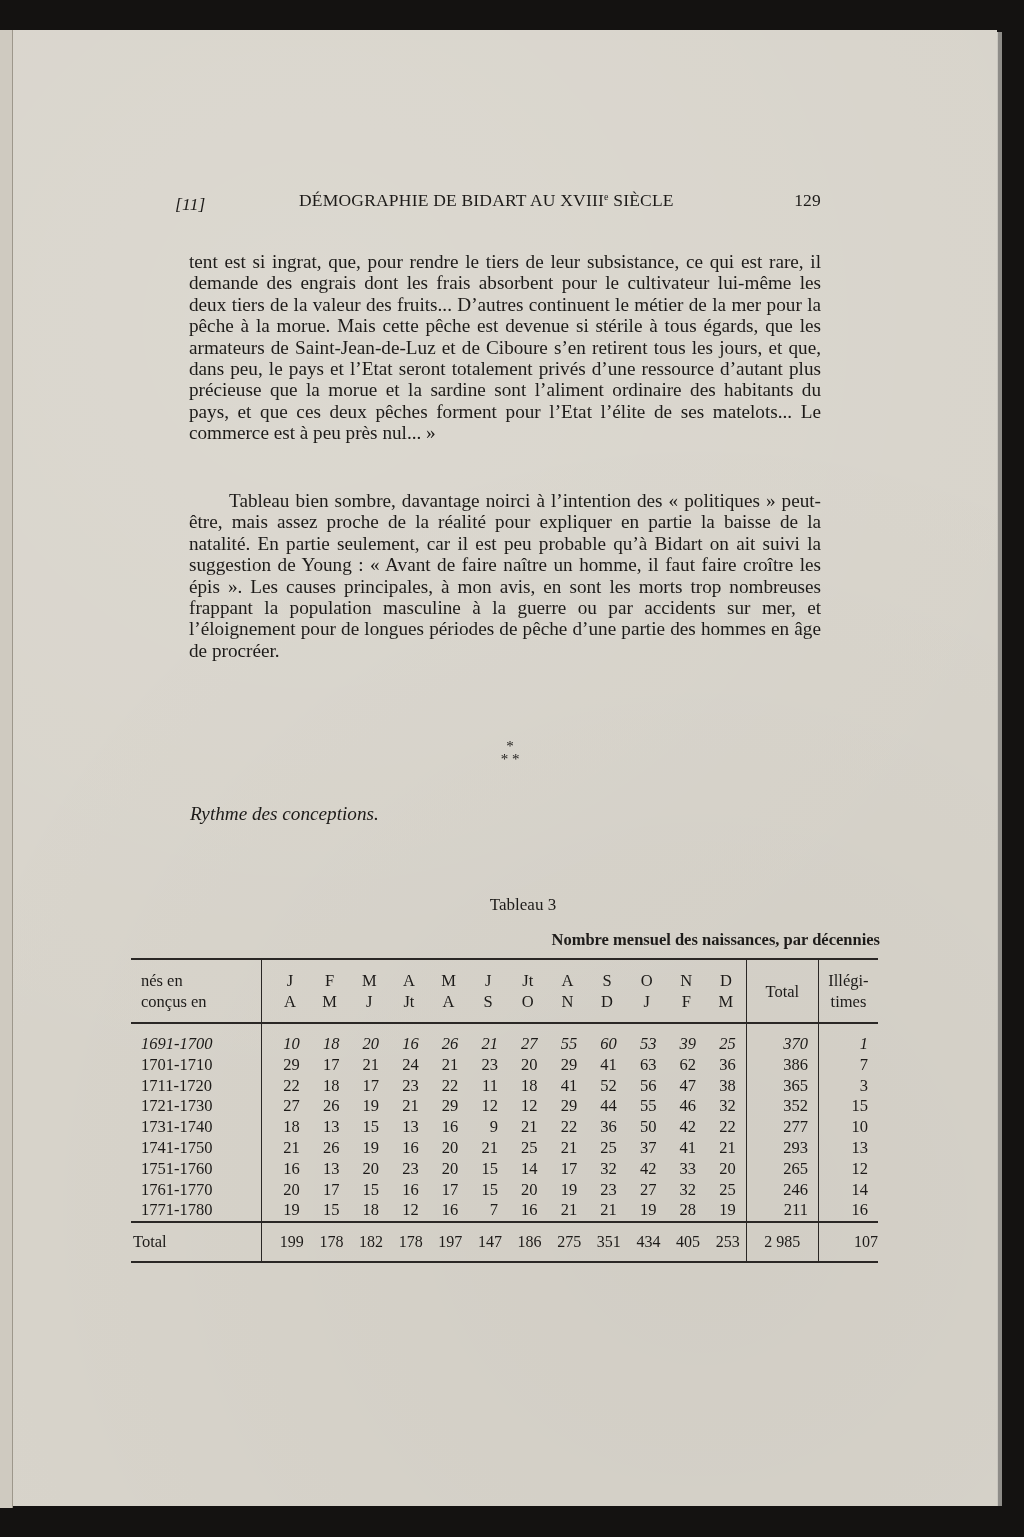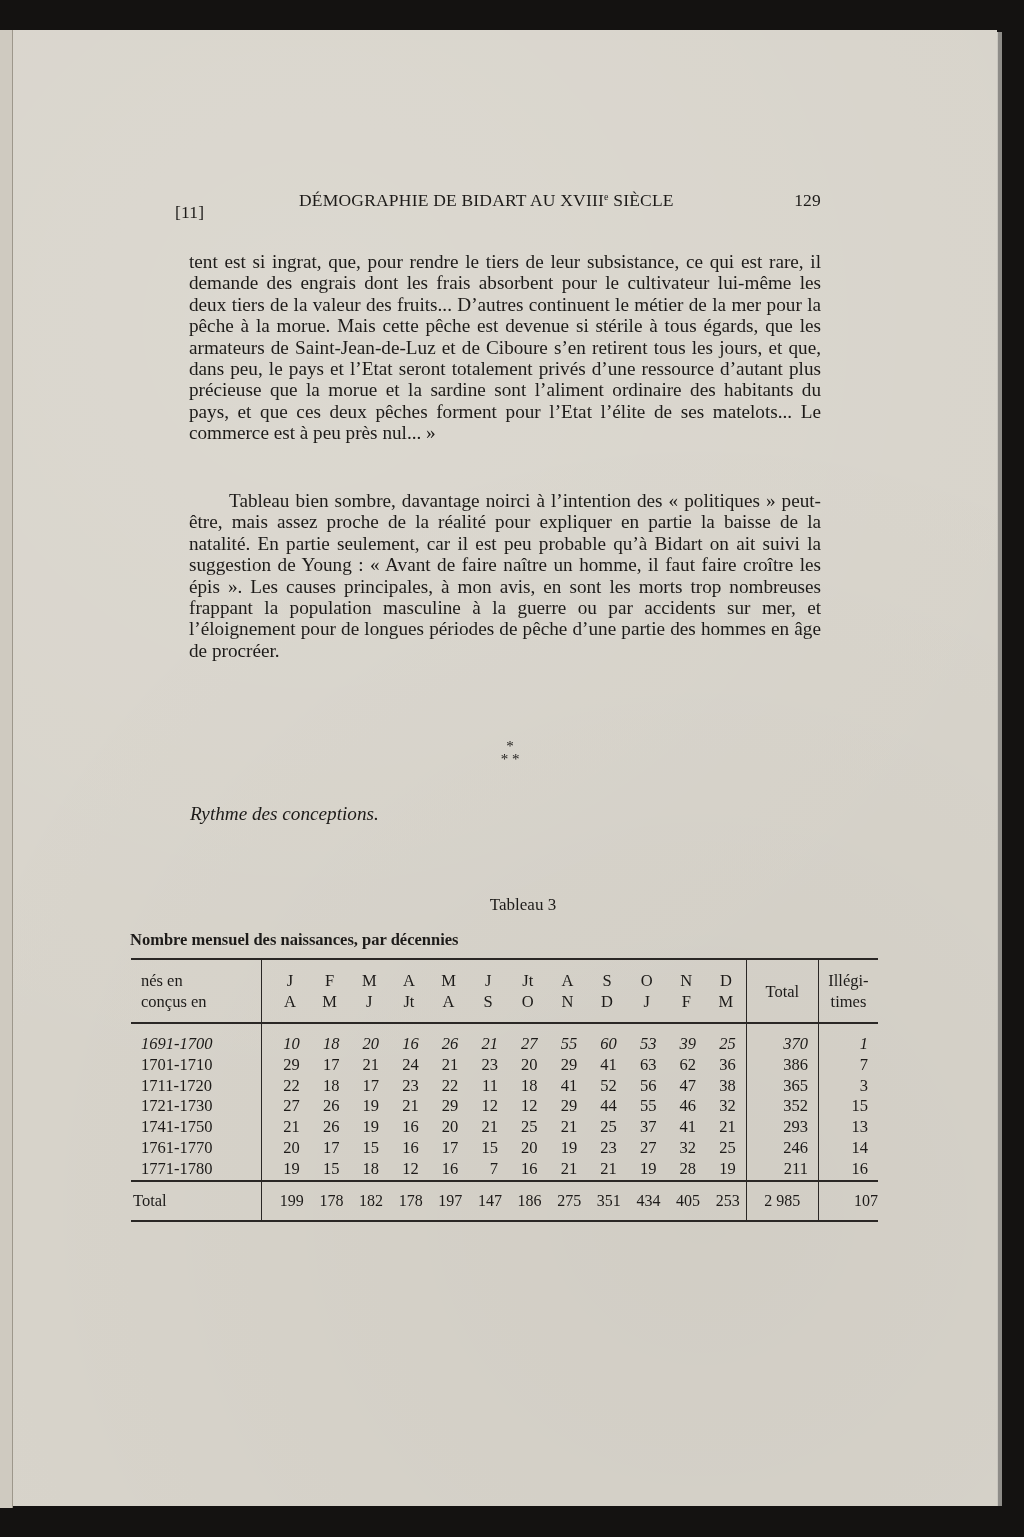--- a/index.html
+++ b/index.html
@@ -21,21 +21,21 @@
       radial-gradient(circle at 70% 80%, rgba(0,0,0,0.03), rgba(0,0,0,0) 60%);
   }
   .page-edge {
     position:absolute; left:997px; top:32px; width:4px; height:1474px;
     background:#8e8c88; border-left:1px solid #c9c6bf;
   }
   .running-head {
     position:absolute; top:190px; left:175px; width:650px; height:26px;
     font-size:17.5px; letter-spacing:0.2px;
   }
-  .running-head .folio-left { position:absolute; left:0; top:12px; }
+  .running-head .folio-left { position:absolute; left:0; top:4px;font-style:italic; }
   .running-head .title { position:absolute; left:124px; top:0;text-align:right; }
   .running-head .title sup { font-size:10px; vertical-align:6px; }
   .running-head .folio-right { position:absolute; right:4px; top:0; }
 
   .body-text {
     position:absolute; left:189px; width:632px;
     font-size:19.2px; line-height:21.4px; text-align:justify;
     hyphens:manual;
   }
   .body-text p { margin:0; }
@@ -48,21 +48,21 @@
     font-size:15px; line-height:13px;
   }
   .section-title {
     position:absolute; left:190px; top:803px; font-style:italic; font-size:19.2px;
   }
   .table-caption {
     position:absolute; left:148px; width:750px; top:895px; text-align:center;
     font-size:17px;
   }
   .table-title {
-    position:absolute; left:130px; width:750px; top:930px; text-align:left;
+    position:absolute; left:130px; width:750px; top:930px; text-align:right;
     font-size:16.5px; font-weight:bold;
   }
 
   table.births {
     position:absolute; left:131px; top:958px; width:747px;
     border-collapse:collapse; font-size:16.5px;
   }
   table.births td, table.births th { padding:0; font-weight:normal; }
   table.births thead tr { border-top:2px solid #2a2725; border-bottom:2px solid #2a2725; }
   table.births thead th { height:62px; vertical-align:middle; line-height:21px; }
@@ -239,35 +239,69 @@
         <td class="num">12</td>
         <td class="num">29</td>
         <td class="num">44</td>
         <td class="num">55</td>
         <td class="num">46</td>
         <td class="num">32</td>
         <td class="num sep-left">352</td>
         <td class="num sep-left">15</td>
       </tr>
       <tr>
+        <td class="decade">1731-1740</td>
+        <td class="num sep-left">18</td>
+        <td class="num">13</td>
+        <td class="num">15</td>
+        <td class="num">13</td>
+        <td class="num">16</td>
+        <td class="num">9</td>
+        <td class="num">21</td>
+        <td class="num">22</td>
+        <td class="num">36</td>
+        <td class="num">50</td>
+        <td class="num">42</td>
+        <td class="num">22</td>
+        <td class="num sep-left">277</td>
+        <td class="num sep-left">10</td>
+      </tr>
+      <tr>
         <td class="decade">1741-1750</td>
         <td class="num sep-left">21</td>
         <td class="num">26</td>
         <td class="num">19</td>
         <td class="num">16</td>
         <td class="num">20</td>
         <td class="num">21</td>
         <td class="num">25</td>
         <td class="num">21</td>
         <td class="num">25</td>
         <td class="num">37</td>
         <td class="num">41</td>
         <td class="num">21</td>
         <td class="num sep-left">293</td>
         <td class="num sep-left">13</td>
+      </tr>
+      <tr>
+        <td class="decade">1751-1760</td>
+        <td class="num sep-left">16</td>
+        <td class="num">13</td>
+        <td class="num">20</td>
+        <td class="num">23</td>
+        <td class="num">20</td>
+        <td class="num">15</td>
+        <td class="num">14</td>
+        <td class="num">17</td>
+        <td class="num">32</td>
+        <td class="num">42</td>
+        <td class="num">33</td>
+        <td class="num">20</td>
+        <td class="num sep-left">265</td>
+        <td class="num sep-left">12</td>
       </tr>
       <tr>
         <td class="decade">1761-1770</td>
         <td class="num sep-left">20</td>
         <td class="num">17</td>
         <td class="num">15</td>
         <td class="num">16</td>
         <td class="num">17</td>
         <td class="num">15</td>
         <td class="num">20</td>

